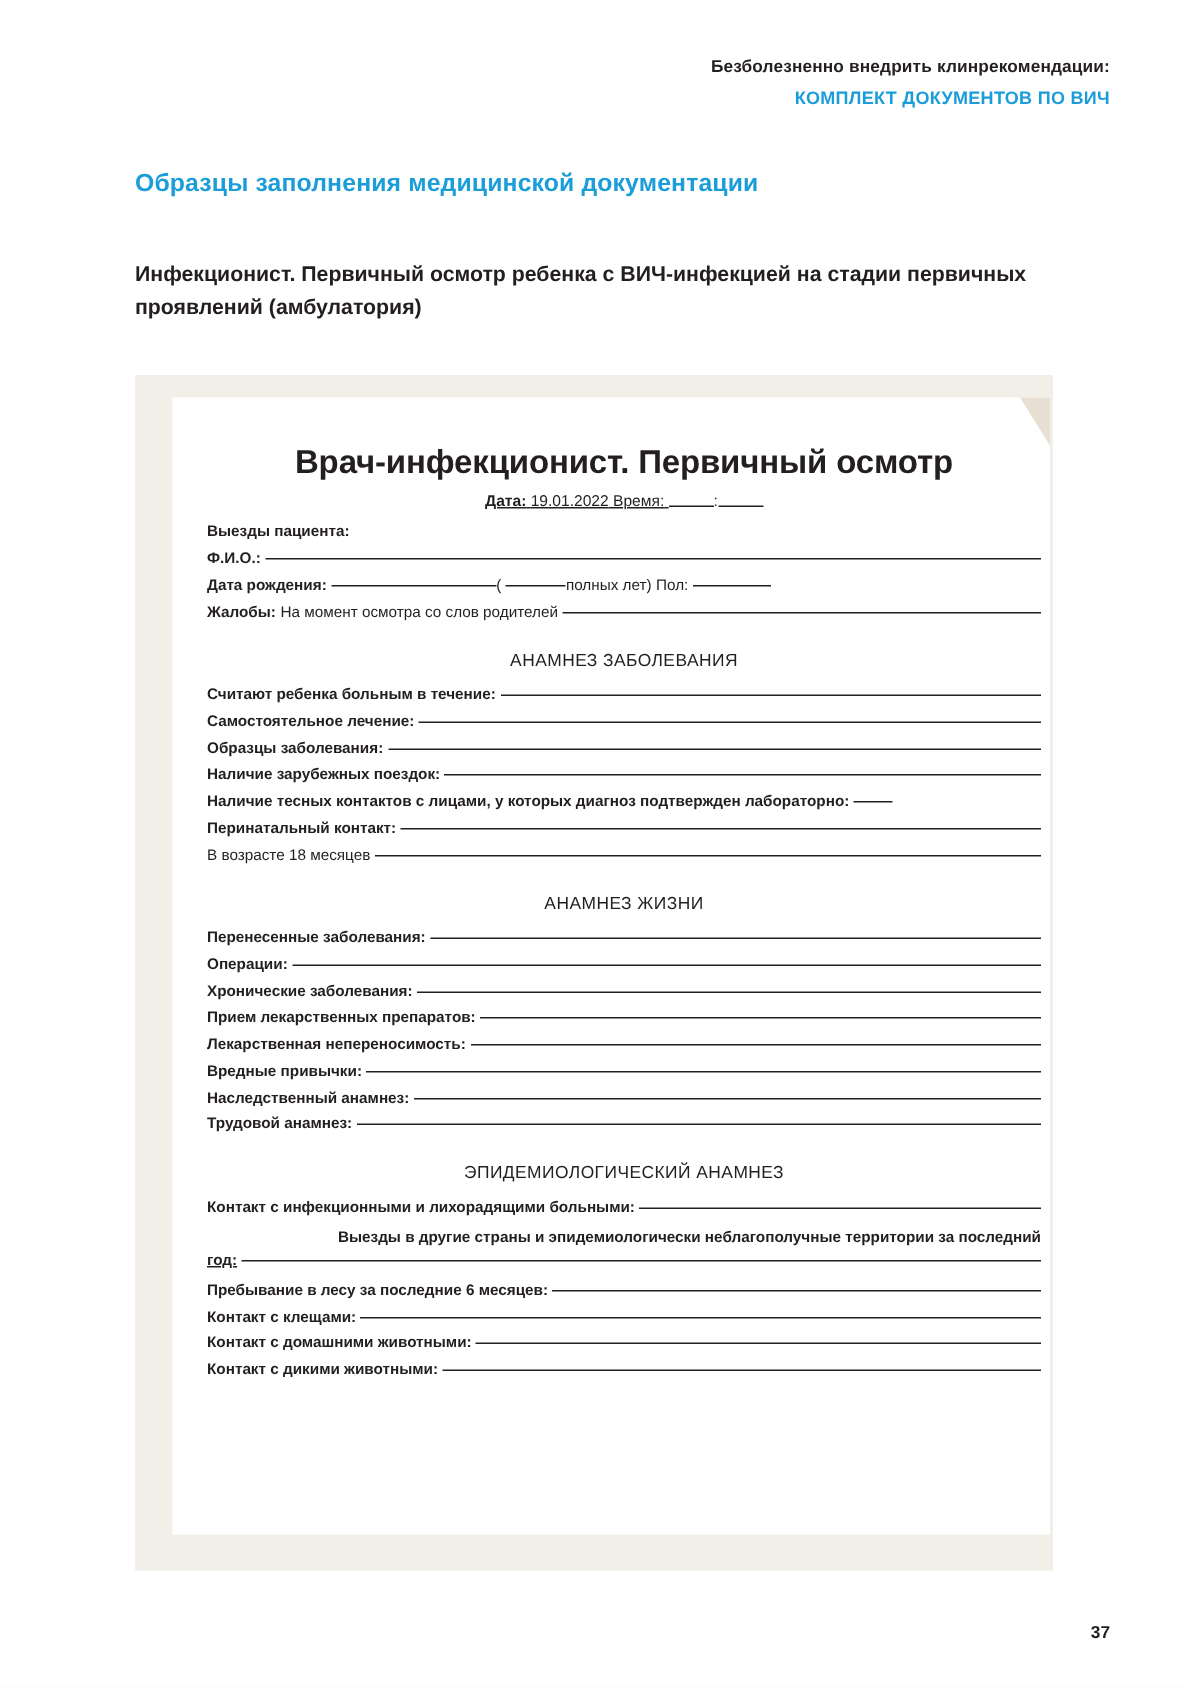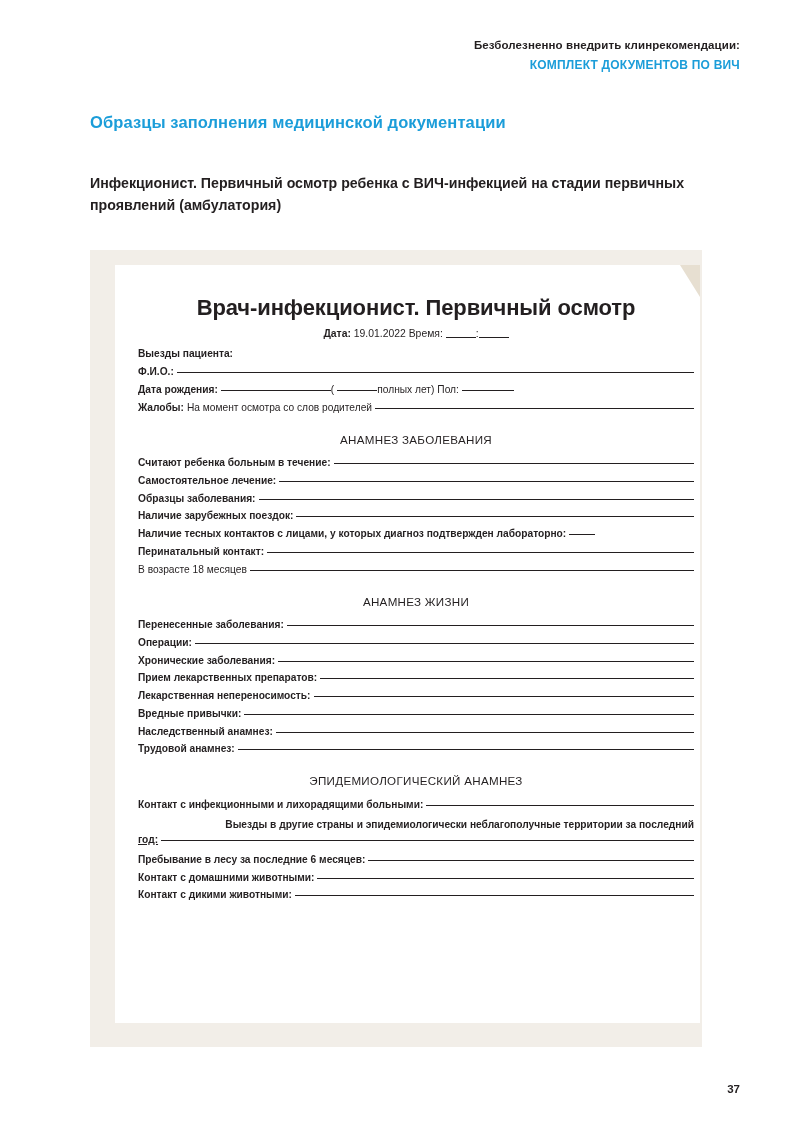--- a/index.html
+++ b/index.html
@@ -108,20 +108,21 @@
     text-align: center;
     font-size: 22px;
     font-weight: bold;
     margin: 0 0 9px 0;
     letter-spacing: -0.1px;
   }
   .date-row {
     text-align: center;
     font-size: 10.4px;
     margin-bottom: 10px;
+    text-decoration: underline;
   }
   .date-row .lbl { font-weight: bold; }
 
   .group-title {
     text-align: center;
     font-size: 11.6px;
     font-weight: normal;
     letter-spacing: 0.3px;
     margin: 21px 0 13px 0;
   }
@@ -334,20 +335,24 @@
           <span class="secondline">
             <span style="padding-right: 3px;">год:</span>
             <span class="rule"></span>
           </span>
         </div>
         <div class="row">
           <span class="lbl">Пребывание в лесу за последние 6 месяцев:</span>
           <span class="rule"></span>
         </div>
         <div class="row">
+          <span class="lbl">Контакт с клещами:</span>
+          <span class="rule"></span>
+        </div>
+        <div class="row">
           <span class="lbl">Контакт с домашними животными:</span>
           <span class="rule"></span>
         </div>
         <div class="row">
           <span class="lbl">Контакт с дикими животными:</span>
           <span class="rule"></span>
         </div>
       </div>
     </div>
 </div>

